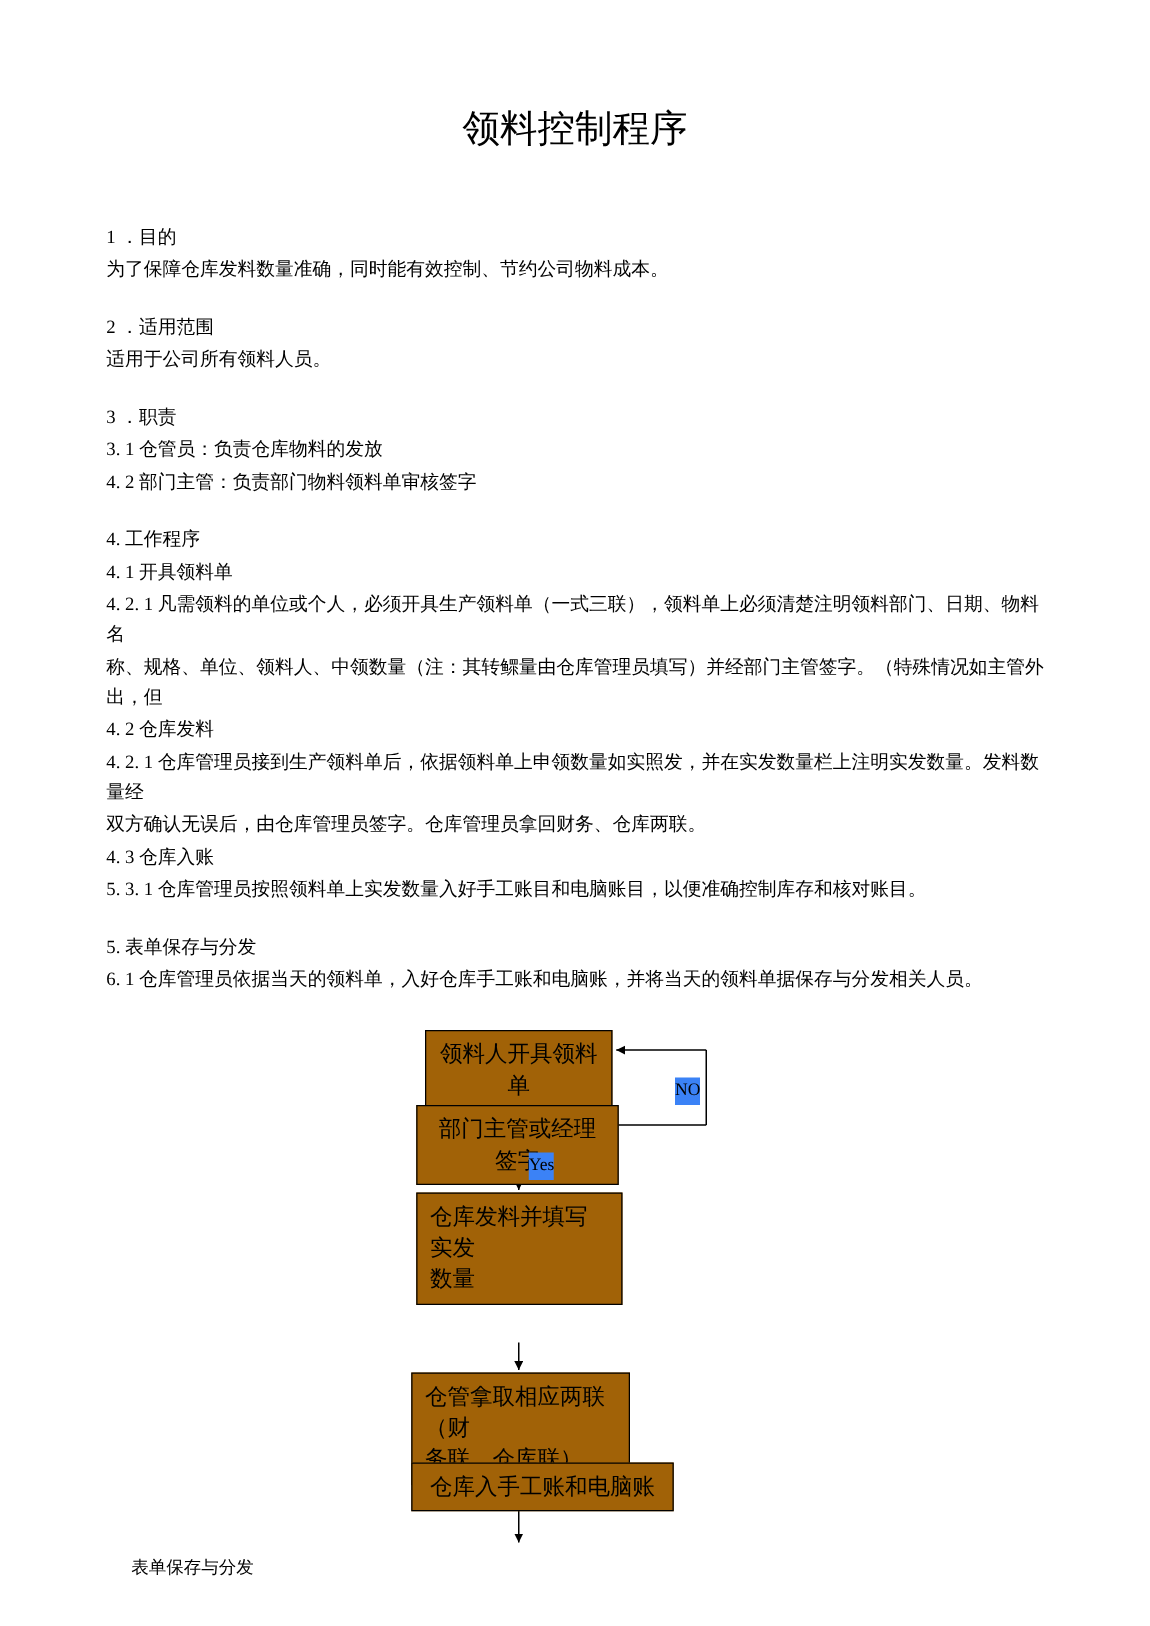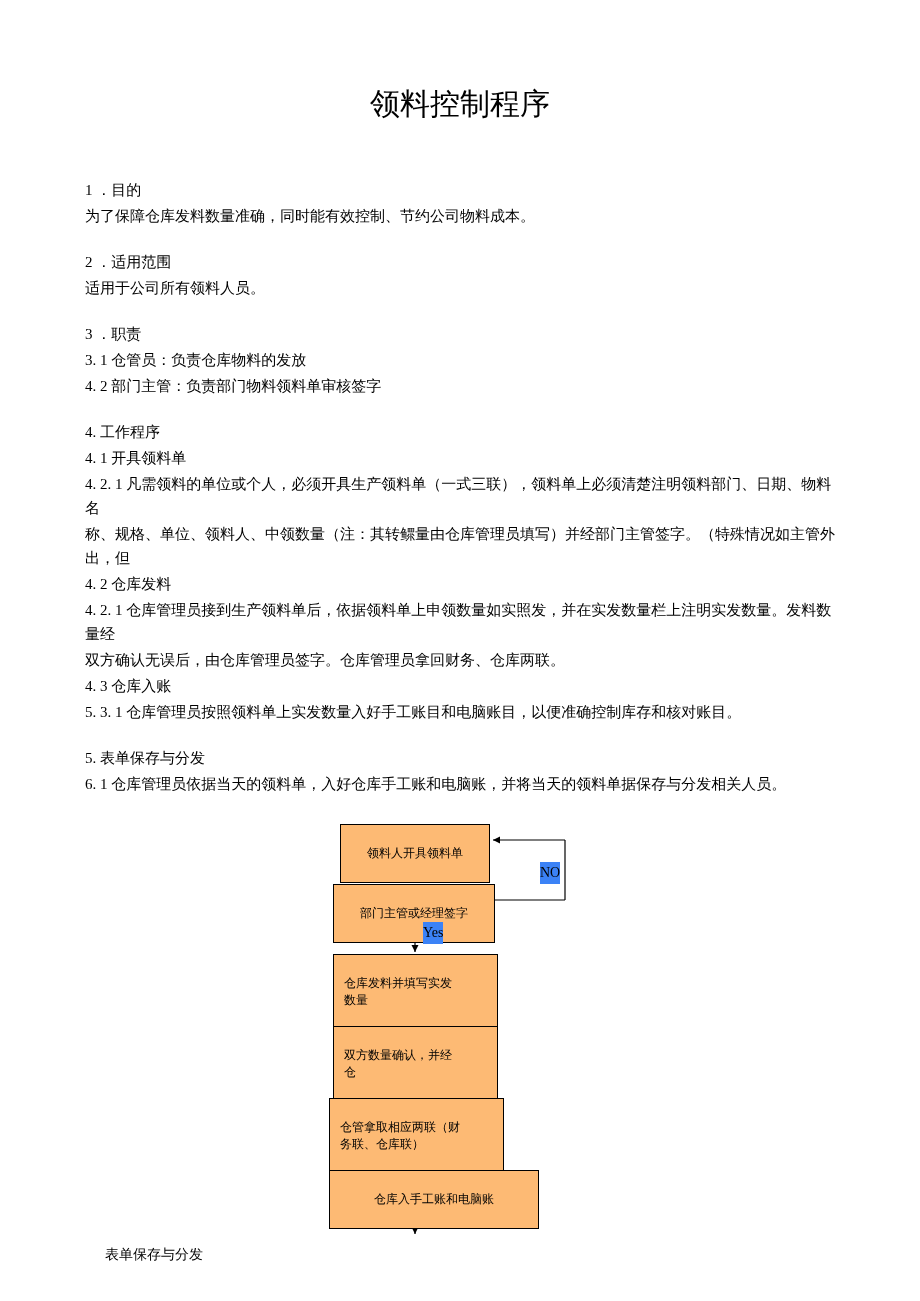--- a/index.html
+++ b/index.html
@@ -22,23 +22,23 @@
   .line { margin: 2px 0; }
   .flowchart-container {
     margin-top: 28px;
     position: relative;
     width: 100%;
     height: 460px;
   }
   .fbox {
     position: absolute;
     border: 1px solid #000;
-    background: #fdba74;
-    padding: 20px 10px;
-    font-size: 12px;
+    background: #a16207;
+    padding: 6px 10px;
+    font-size: 18px;
     text-align: left;
     line-height: 1.4;
   }
   .flabel {
     position: absolute;
     font-size: 14px;
     background: #3b82f6;
   }
   svg.arrows {
     position: absolute;
@@ -114,24 +114,20 @@
   <div class="fbox" style="left:248px; top:60px; width:162px; text-align:center;">部门主管或经理签字</div>
 
   <div class="flabel" style="left:338px; top:98px;">Yes</div>
   <div class="flabel" style="left:455px; top:38px;">NO</div>
 
   <div class="fbox" style="left:248px; top:130px; width:165px;">
     <span>仓库发料并填写实发</span><br>
     <span>数量</span>
   </div>
 
-  <div class="fbox" style="left:248px; top:202px; width:165px;">
-    <span>双方数量确认，并经</span><br>
-    <span>仓</span>
-  </div>
 
   <div class="fbox" style="left:244px; top:274px; width:175px;">
     <span>仓管拿取相应两联（财</span><br>
     <span>务联、仓库联）</span>
   </div>
 
   <div class="fbox" style="left:244px; top:346px; width:210px; text-align:center;">仓库入手工账和电脑账</div>
 
   <div class="bottom-caption" style="left:20px; top:420px;">表单保存与分发</div>
 </div>

